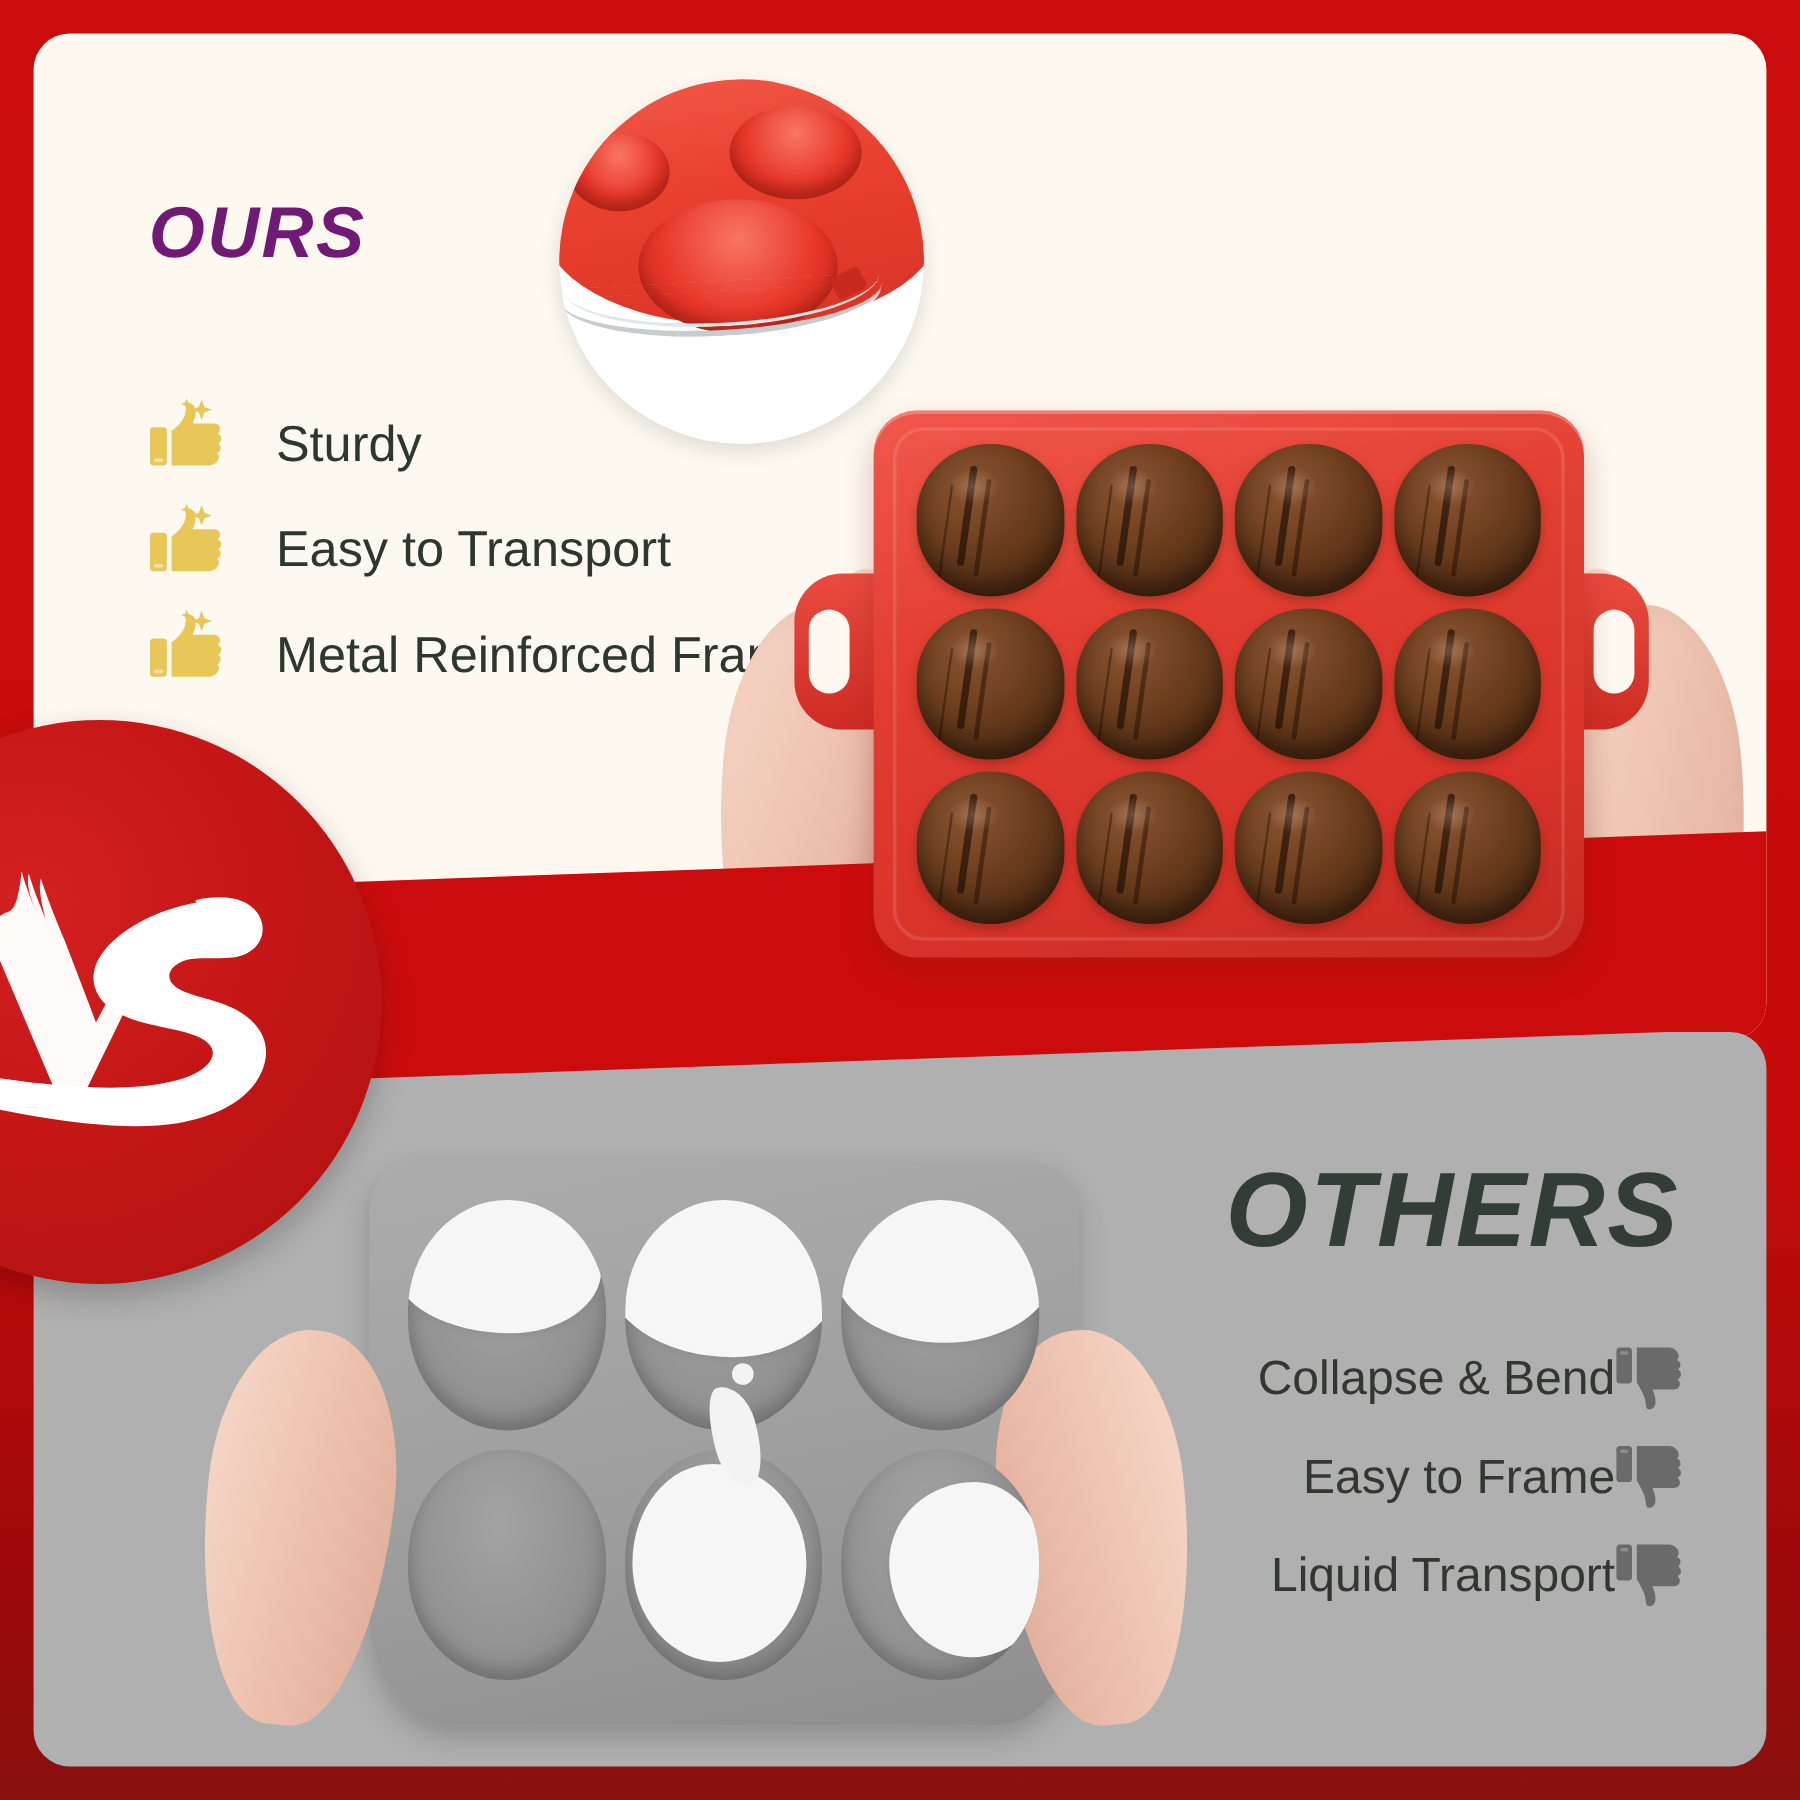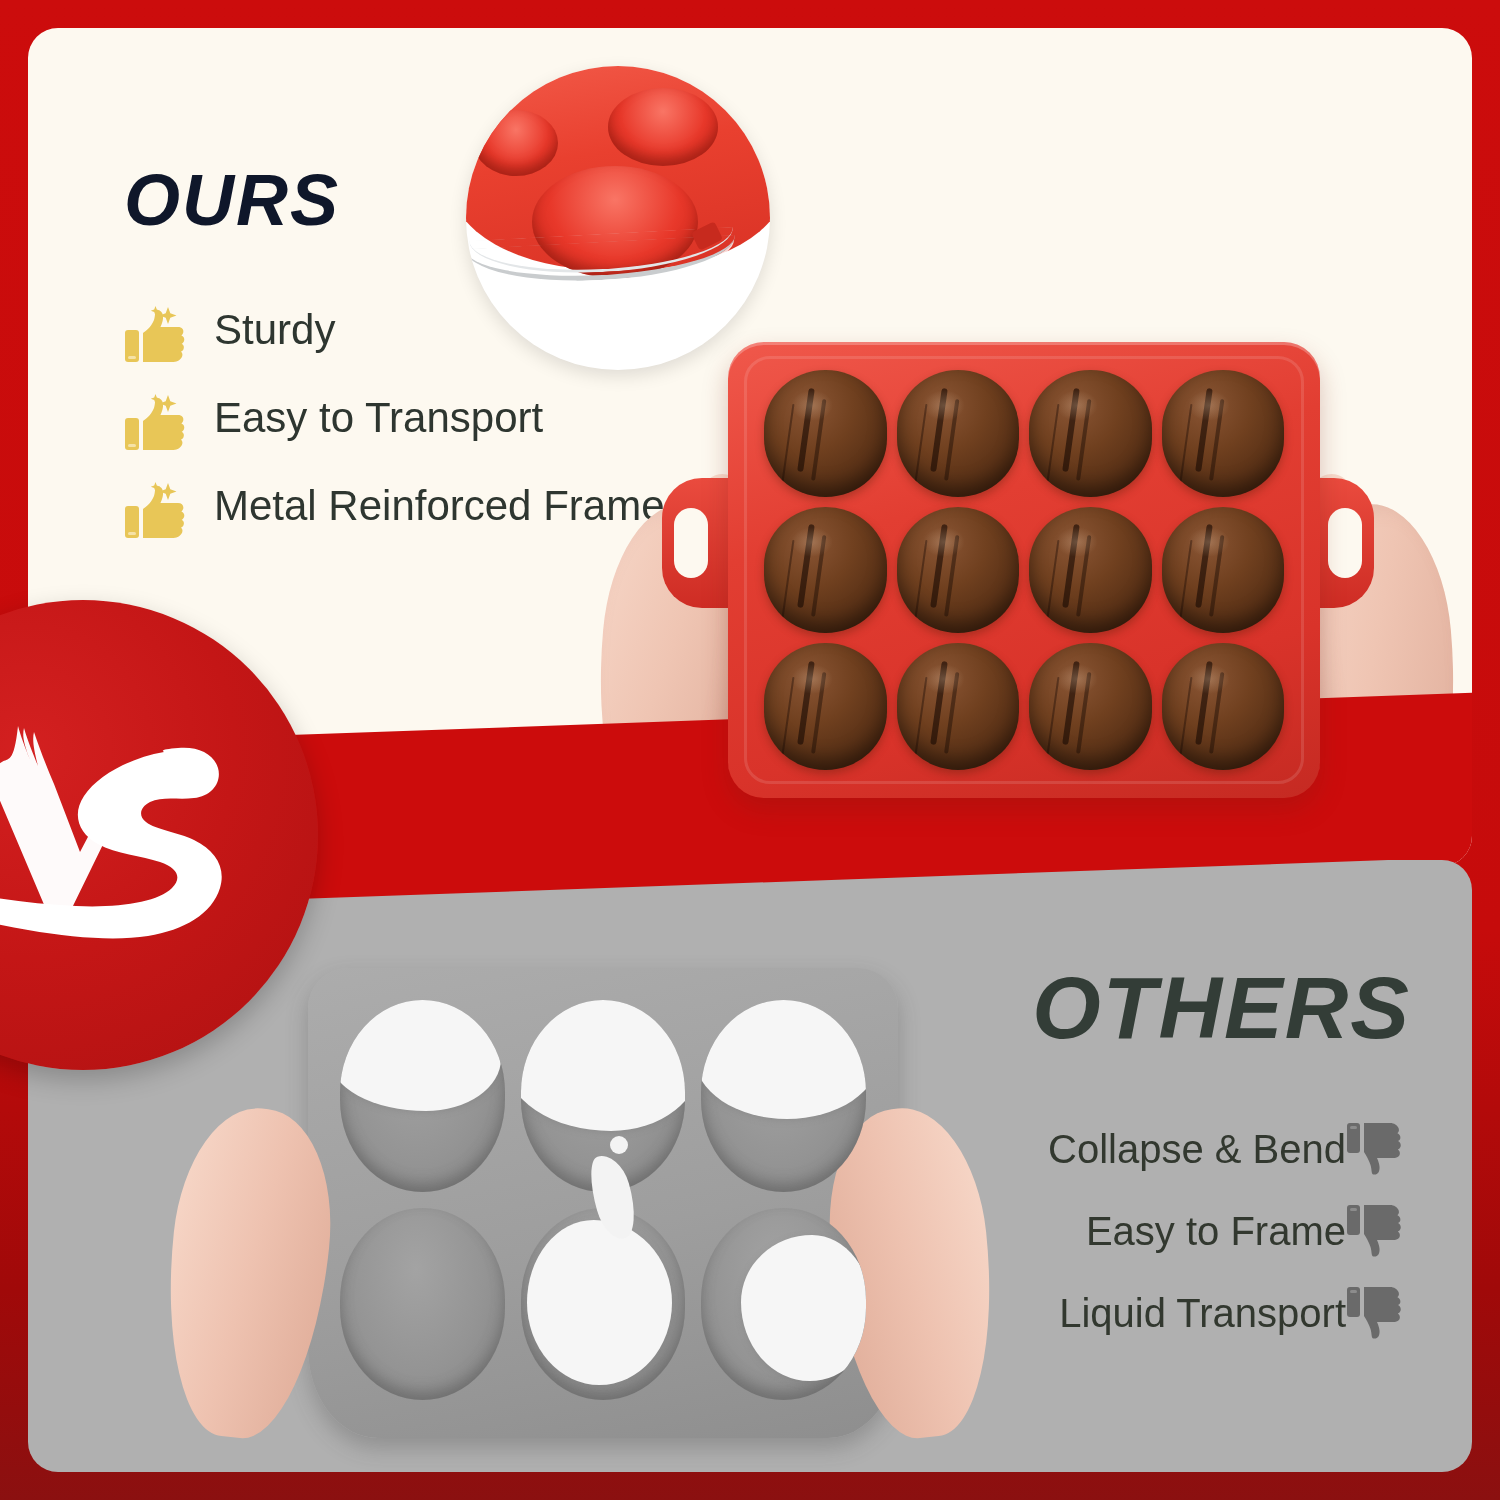--- a/index.html
+++ b/index.html
@@ -47,33 +47,33 @@
     content:"";
     position:absolute; left:-40px; right:-40px; top:-120px; height:170px;
     background:#CC0C0C;
     transform:rotate(-2.05deg);
     transform-origin:left top;
   }
 
   
   #ours-heading{
     position:absolute; left:96px; top:136px;
-    font-size:72px; font-weight:bold; font-style:italic;
-    letter-spacing:2px; color:#0f172a; line-height:1;
+    font-size:60px; font-weight:bold; font-style:italic;
+    letter-spacing:2px; color:#701a75; line-height:1;
   }
   #ours-list{ position:absolute; left:96px; top:278px; width:640px; }
-  .ours-row{ display:flex; align-items:flex-start; height:88px; }
+  .ours-row{ display:flex; align-items:flex-end; height:88px;gap:16px; }
   .ours-label{
     font-size:42px; color:#2E3630; margin-left:26px; white-space:nowrap;
   }
   .thumb-up-icon{ width:64px; height:62px; position:relative; flex:0 0 64px; }
 
   
   #others-heading{
-    position:absolute; right:89px; top:964px;
+    position:absolute; right:100px; top:964px;
     font-size:88px; font-weight:bold; font-style:italic;
     letter-spacing:2px; color:#333D37; line-height:1;
     text-align:right;
     margin-left:16px;
   }
   #others-list{ position:absolute; right:96px; top:1108px; }
   .others-row{
     display:flex; align-items:center; justify-content:flex-end; height:82px;
   }
   .others-label{

